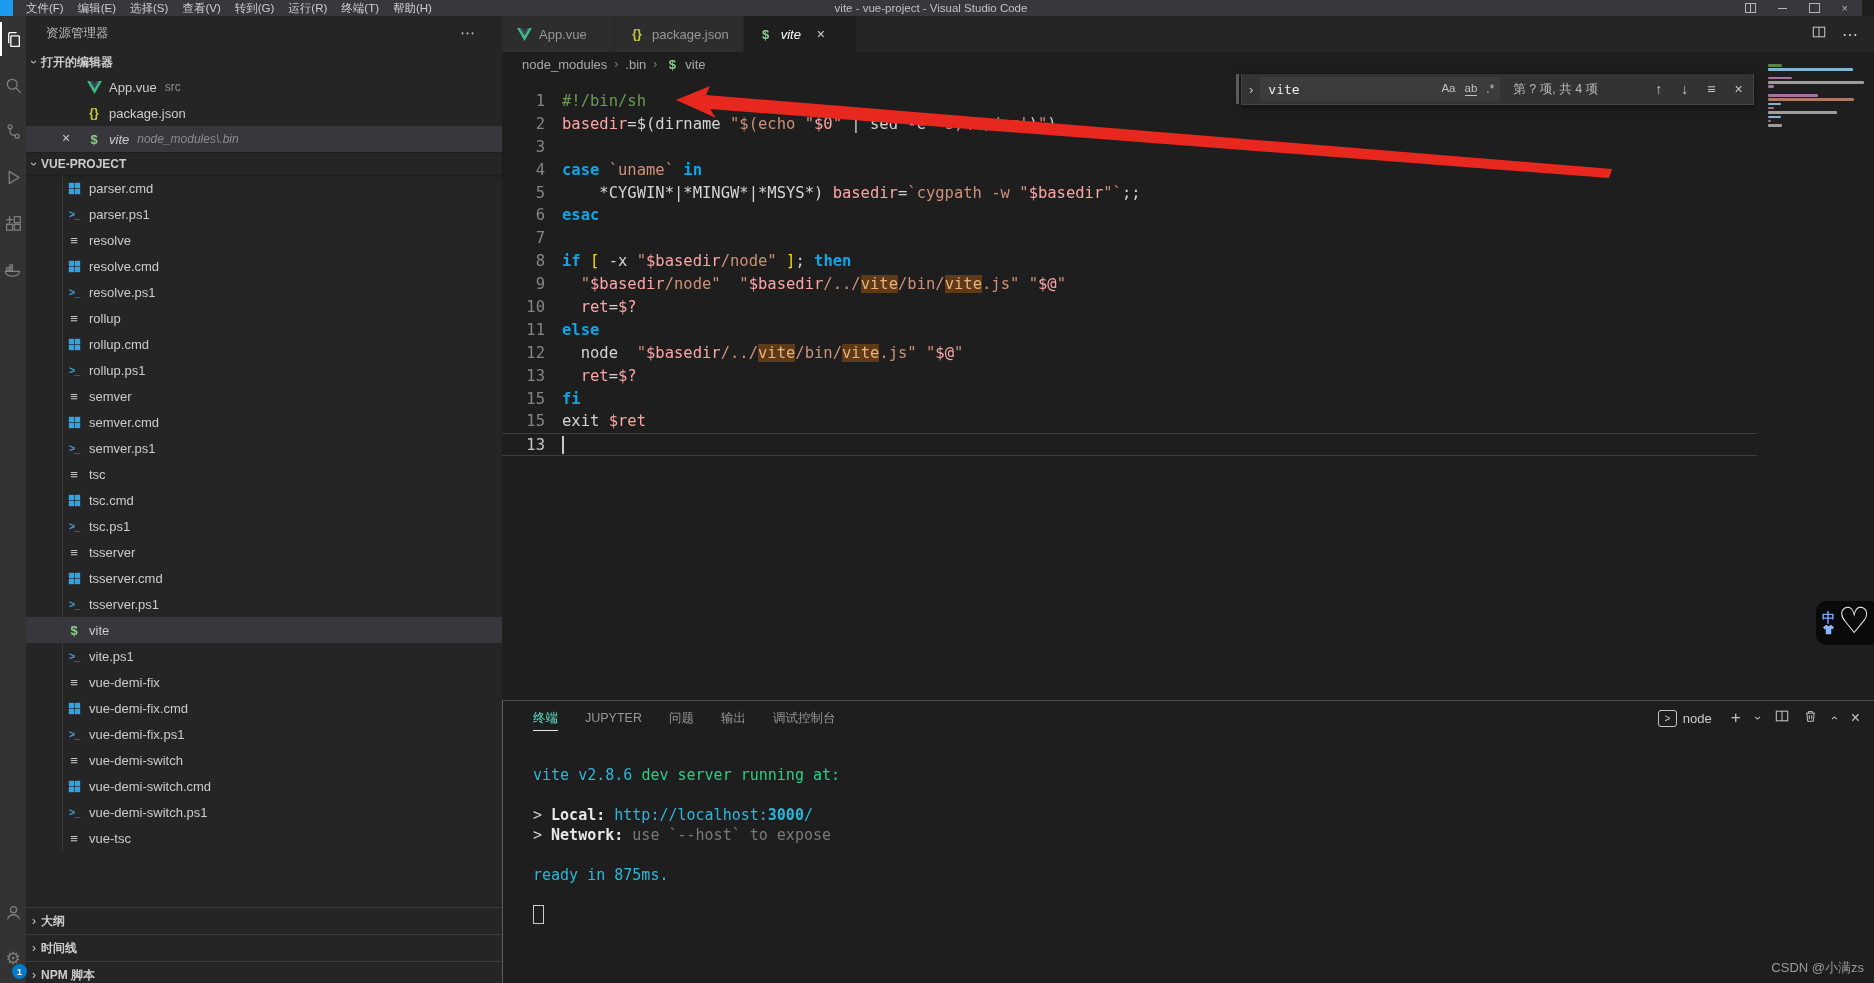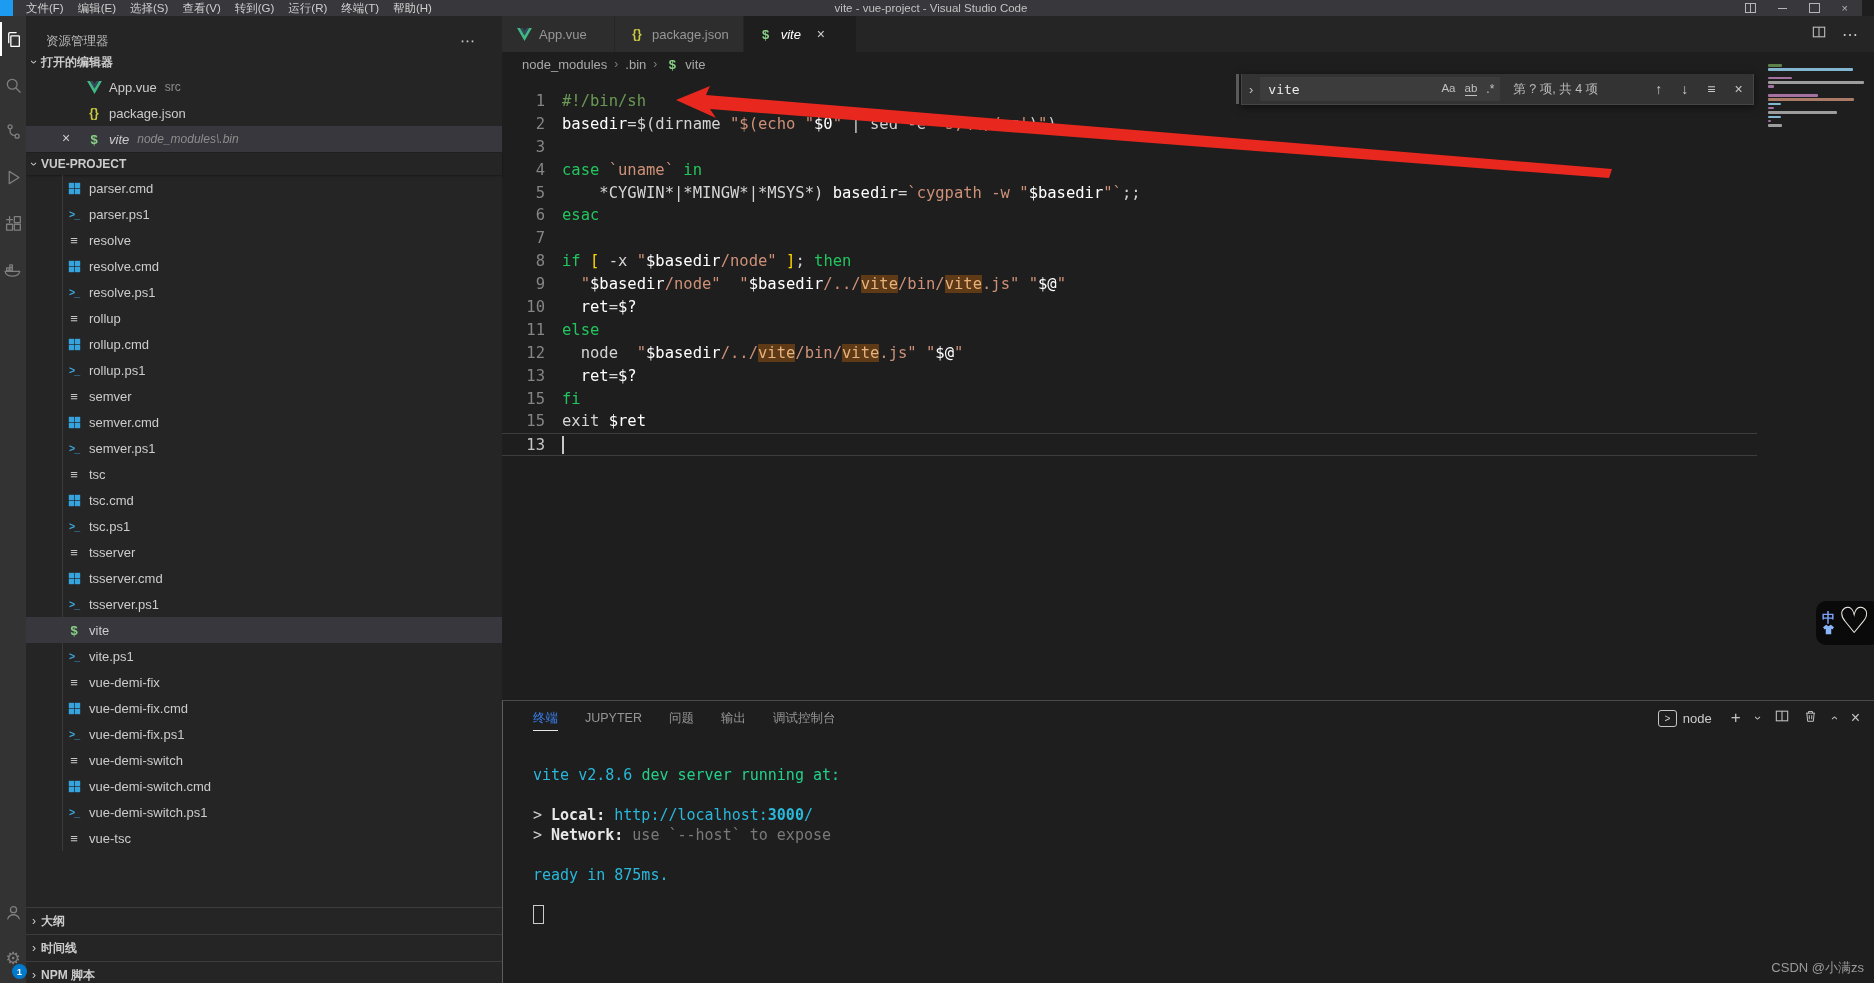--- a/index.html
+++ b/index.html
@@ -22,21 +22,21 @@
   .ab-icon{width:26px;height:46px;display:flex;align-items:center;justify-content:center;color:#7f7f7f;position:relative;}
   .ab-icon.active{color:#ffffff;}
   .ab-icon.active::before{content:'';position:absolute;left:0;top:6px;bottom:6px;width:2px;background:#ffffff;}
   .ab-icon svg{stroke:currentColor;fill:none;stroke-width:1.2;stroke-linecap:round;stroke-linejoin:round;}
   .ab-bottom{position:absolute;left:0;bottom:2px;width:26px;}
   .gearchar{font-size:17px;line-height:1;}
   .badge{position:absolute;right:-1px;bottom:2px;width:15px;height:15px;border-radius:50%;background:#007acc;color:#fff;
          font-size:9.5px;display:flex;align-items:center;justify-content:center;font-weight:bold;}
   
   .sidebar{position:absolute;left:26px;top:16px;width:476px;bottom:0;background:#252526;font-size:13px;z-index:5;}
-  .sb-head{height:34px;display:flex;align-items:flex-end;padding-left:20px;font-size:12.5px;color:#bbbbbb;}
+  .sb-head{height:34px;display:flex;align-items:center;padding-left:20px;font-size:12.5px;color:#bbbbbb;}
   .sb-more{margin-left:auto;margin-right:26px;color:#cccccc;letter-spacing:1px;font-size:15px;cursor:pointer;}
   .sec-head{display:flex;align-items:center;height:24px;font-weight:bold;font-size:12px;color:#cccccc;}
   .chv{display:inline-block;margin:0 5px 0 6px;font-size:12px;font-weight:normal;color:#cccccc;}
   .chv.open{transform:rotate(90deg);}
   .row{height:26px;display:flex;align-items:center;position:relative;white-space:nowrap;}
   .row.sel{background:#37373d;}
   .oerow{padding-left:60px;}
   .oerow .close{position:absolute;left:36px;top:4px;color:#cfcfcf;font-size:14px;}
   .fname{margin-left:7px;color:#cccccc;}
   .fdetail{margin-left:8px;color:#8d8d8d;font-size:12px;}
@@ -62,21 +62,21 @@
   .tab-actions{margin-left:auto;display:flex;align-items:center;gap:16px;margin-right:16px;color:#c5c5c5;}
   .tab-actions svg{stroke:currentColor;fill:none;stroke-width:1.2;}
   .breadcrumb{height:24px;display:flex;align-items:center;padding-left:20px;color:#a9a9a9;font-size:13px;gap:7px;}
   .bc-sep{color:#7d7d7d;font-size:12px;}
   .code{position:absolute;left:0;top:62px;right:0;font-family:"DejaVu Sans Mono","Liberation Mono",monospace;
         font-size:15.5px;line-height:22.9px;padding-top:12px;}
   .cl{display:flex;height:22.9px;white-space:pre;}
   .ln{width:60px;text-align:right;padding-right:17px;color:#858585;box-sizing:border-box;flex:none;}
   .cl.cur{width:1255px;border-top:1px solid #3d3d3d;border-bottom:1px solid #3d3d3d;height:21px;}
   .cl.cur .ln{color:#c6c6c6;}
-  .tk-c{color:#6a9955;}.tk-k{color:#22c55e;}.tk-v{color:#ffffff;}.tk-s{color:#ce9178;}
+  .tk-c{color:#6a9955;}.tk-k{color:#0ea5e9;font-weight:bold;}.tk-v{color:#fca5a5;}.tk-s{color:#ce9178;}
   .tk-w{color:#d4d4d4;}.tk-b{color:#ffd700;}
   .tk-m{color:#e8b27d;background:#5e3a17;}
   .cursorbar{display:inline-block;width:2px;height:18px;background:#c8c8c8;vertical-align:-4px;}
   
   .find{position:absolute;left:739px;top:58px;height:30px;background:#333333;border:1px solid #454545;border-top:none;
         display:flex;align-items:center;box-shadow:0 2px 8px #00000088;z-index:7;padding-right:10px;}
   .find-sash{width:3px;height:100%;background:#5a5a5a;position:absolute;left:-6px;top:0;}
   .find-chv{color:#c5c5c5;margin:0 7px;font-size:13px;}
   .find-input{width:232px;height:24px;background:#3c3c3c;display:flex;align-items:center;padding-left:8px;
         color:#eeeeee;font-size:13px;font-family:"DejaVu Sans Mono",monospace;}
@@ -88,21 +88,21 @@
   .find-acts{display:flex;gap:19px;color:#c8c8c8;margin-left:14px;font-size:14px;align-items:center;}
   
   .minimap{position:absolute;right:6px;top:48px;width:100px;z-index:2;}
   .mm{height:2.5px;margin-bottom:1.8px;border-radius:1px;opacity:.8;}
   
   .arrow-svg{position:absolute;left:0;top:0;width:100%;height:100%;pointer-events:none;z-index:4;}
   
   .panel{position:absolute;left:502px;top:700px;right:0;bottom:0;background:#1e1e1e;border-top:1px solid #4a4a4a;border-left:1px solid #5d5d5d;box-sizing:border-box;}
   .panel-head{height:34px;display:flex;align-items:center;padding-left:30px;}
   .ptab{margin-right:27px;font-size:12.5px;color:#969696;height:34px;display:flex;align-items:center;position:relative;cursor:pointer;}
-  .ptab.active{color:#3b82f6;}
+  .ptab.active{color:#5eead4;}
   .ptab.active::after{content:'';position:absolute;left:0;right:0;bottom:4px;height:1px;background:#e7e7e7;}
   .panel-acts{margin-left:auto;display:flex;align-items:center;gap:15px;margin-right:14px;color:#c5c5c5;}
   .panel-acts svg{stroke:currentColor;fill:none;stroke-width:1.2;}
   .shellbox{display:flex;align-items:center;gap:6px;color:#cccccc;font-size:13px;margin-right:4px;}
   .shellico{width:17px;height:15px;border:1.5px solid #c5c5c5;border-radius:3px;font-size:10px;display:flex;align-items:center;justify-content:center;}
   .rot90{display:inline-block;transform:rotate(90deg);}
   .rotm90{display:inline-block;transform:rotate(-90deg);}
   .pclose{font-size:16px;}
   .term{position:absolute;left:30px;top:64px;font-family:"DejaVu Sans Mono","Liberation Mono",monospace;font-size:15px;line-height:20px;white-space:pre;}
   .tc{color:#29b8db;}.tcb{color:#29b8db;font-weight:bold;}.tg{color:#23d18b;}

